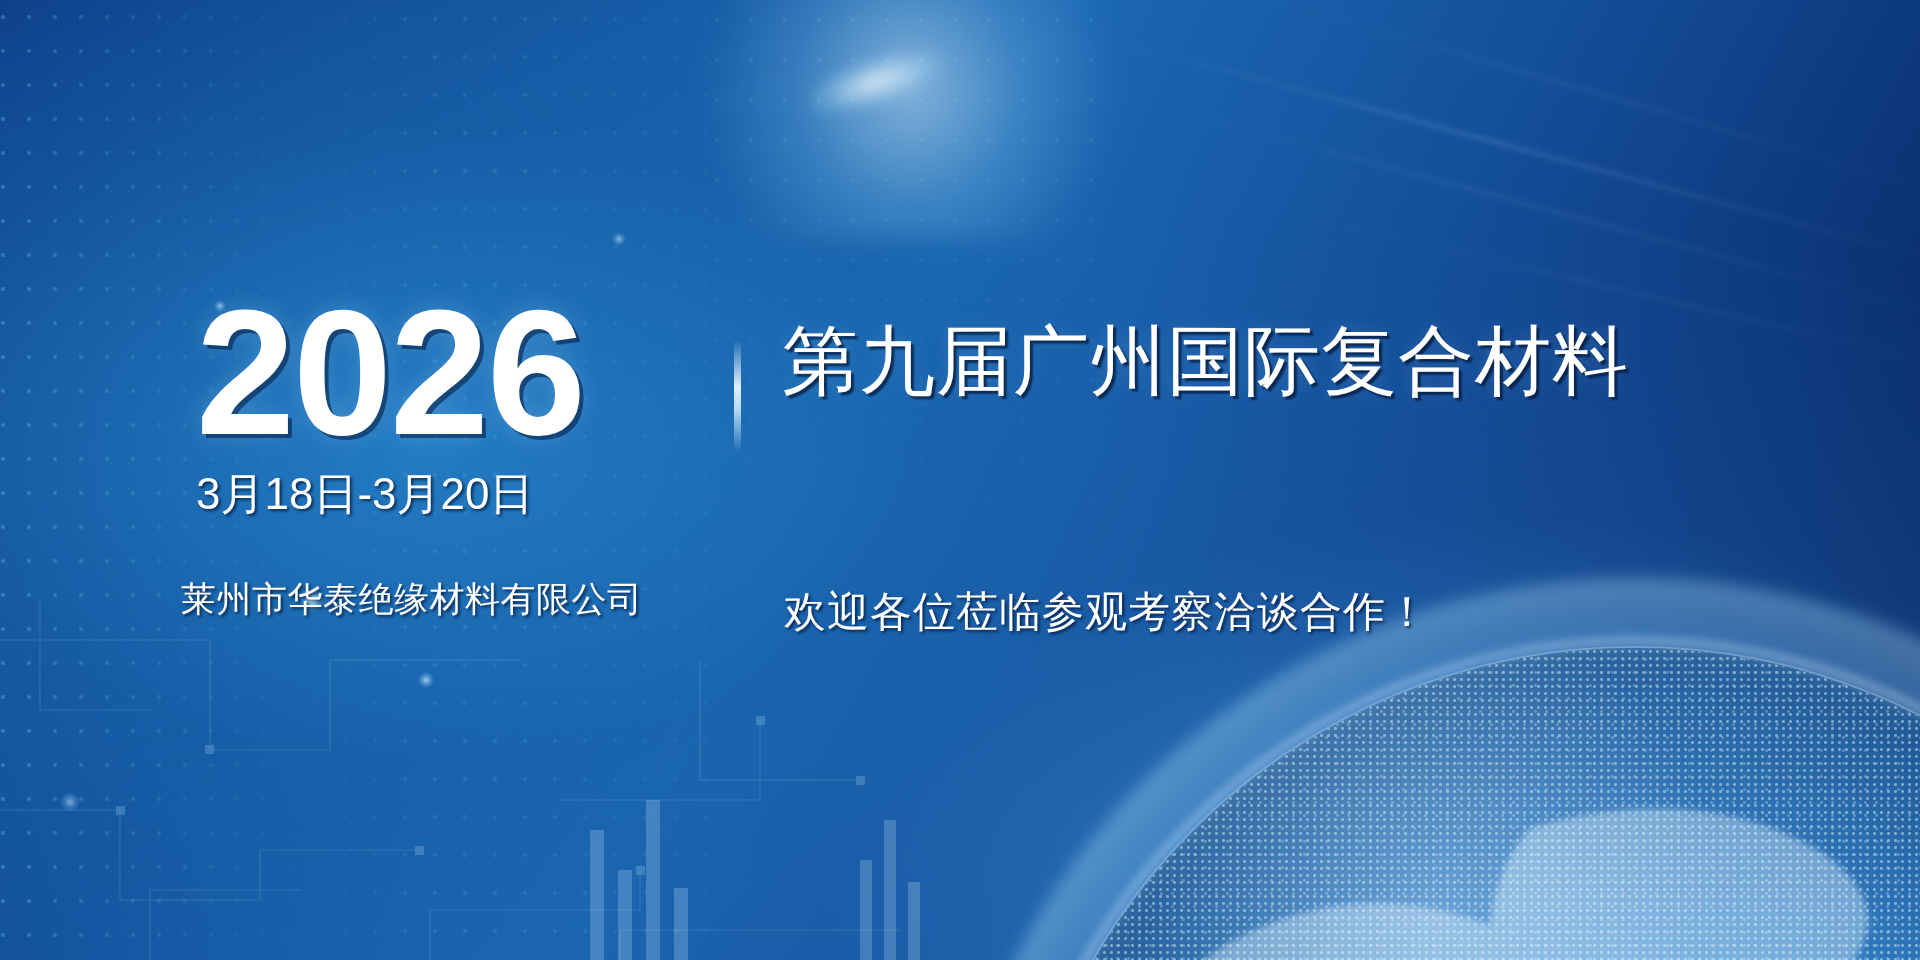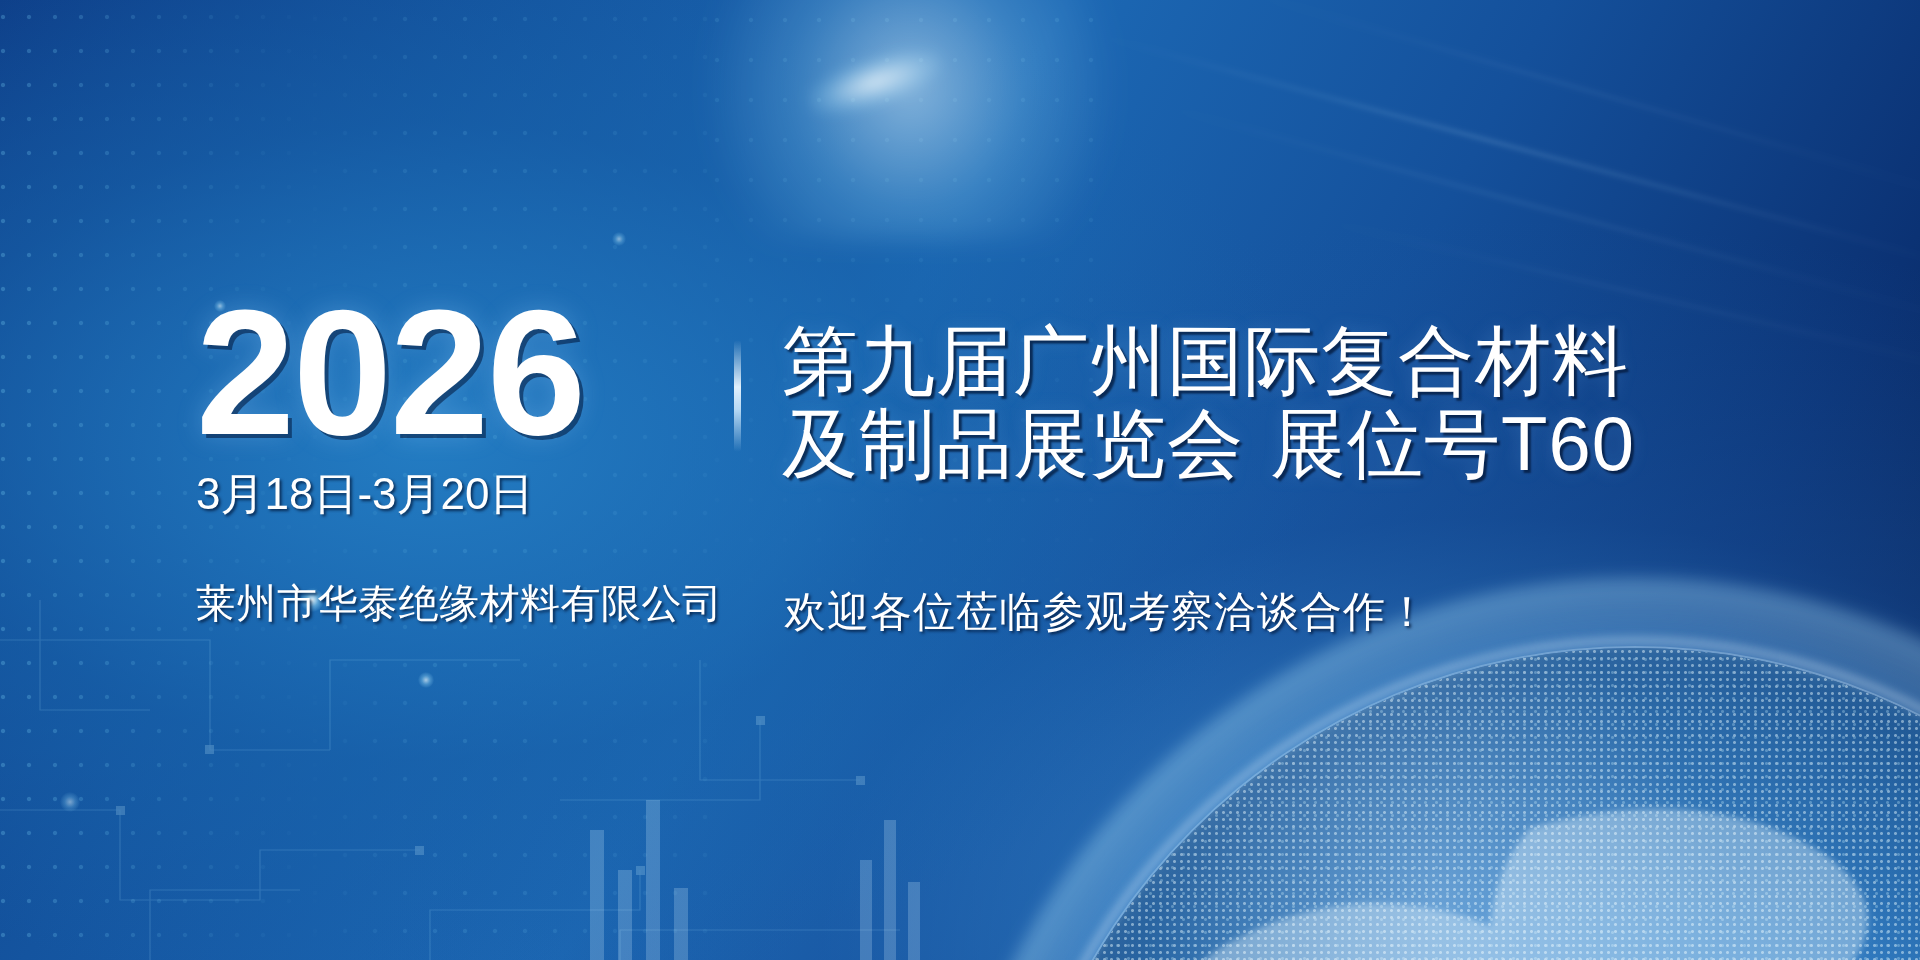--- a/index.html
+++ b/index.html
@@ -82,21 +82,21 @@
   #year-block{position:absolute;left:196px;top:296px;width:520px;}
   #year{
     font-size:178px;line-height:.86;font-weight:700;color:#ffffff;letter-spacing:-2px;
     text-shadow:4px 4px 0 rgba(0,22,58,.55), 0 0 26px rgba(150,205,255,.30);
   }
   #dates{
     margin-top:16px;font-size:44px;font-weight:400;color:#ffffff;letter-spacing:0px;
     text-shadow:2px 2px 3px rgba(0,20,52,.75);
   }
   #company{
-    position:absolute;left:196px;top:576px;font-size:40px;font-weight:500;color:#ffffff;
+    position:absolute;left:181px;top:576px;font-size:35px;font-weight:500;color:#ffffff;
     letter-spacing:.5px;white-space:nowrap;
     text-shadow:2px 2px 3px rgba(0,20,52,.78);
   }
 
   #divider{
     position:absolute;left:734px;top:340px;width:7px;height:112px;border-radius:4px;
     background:linear-gradient(to bottom, rgba(255,255,255,0) 0%, rgba(236,247,255,.95) 42%, rgba(210,236,255,.85) 62%, rgba(255,255,255,0) 100%);
     filter:blur(.4px);
   }
 
@@ -195,19 +195,18 @@
       <div id="year">2026</div>
       <div id="dates">3月18日-3月20日</div>
     </div>
 
     <div id="company">莱州市华泰绝缘材料有限公司</div>
 
     <div id="divider"></div>
 
     <div id="headline">
       <div class="hl-line">第九届广州国际复合材料</div>
-      <div class="hl-line"><span>及制品展览会</span><span id="booth">展位号T60</span></div>
     </div>
 
     <div id="welcome">欢迎各位莅临参观考察洽谈合作！</div>
 
   </div>
 </div>
 
 </body></html>

